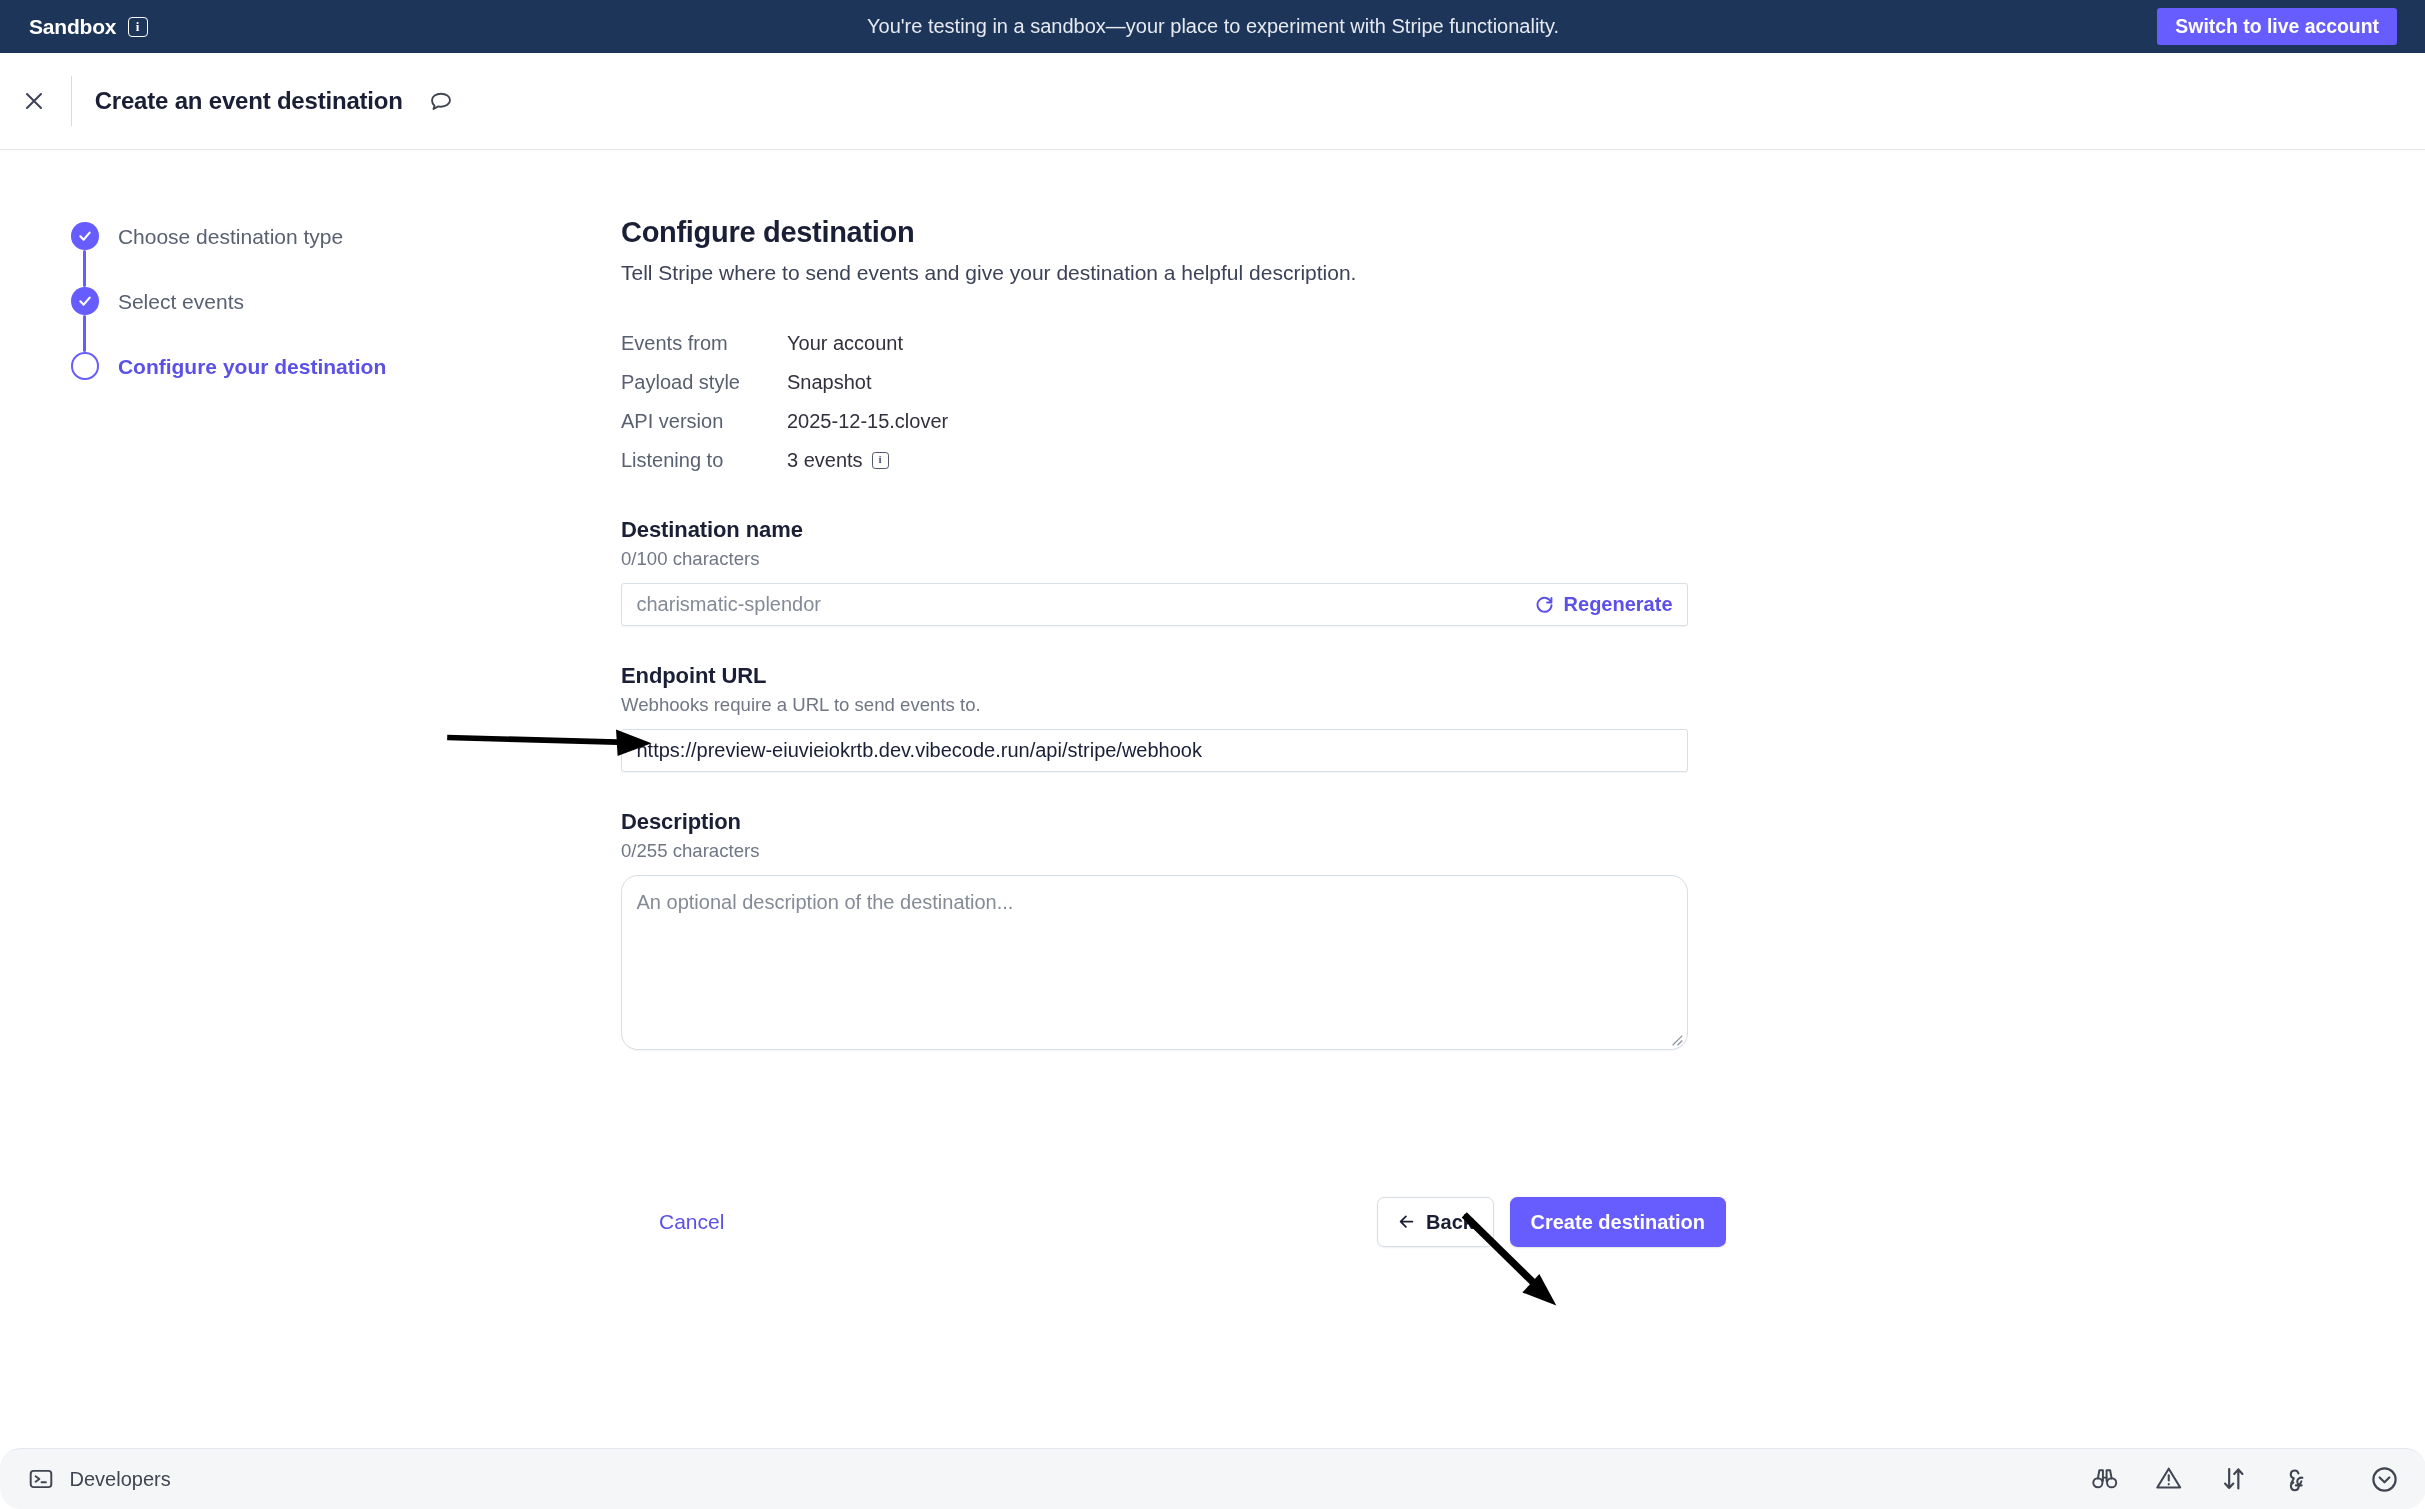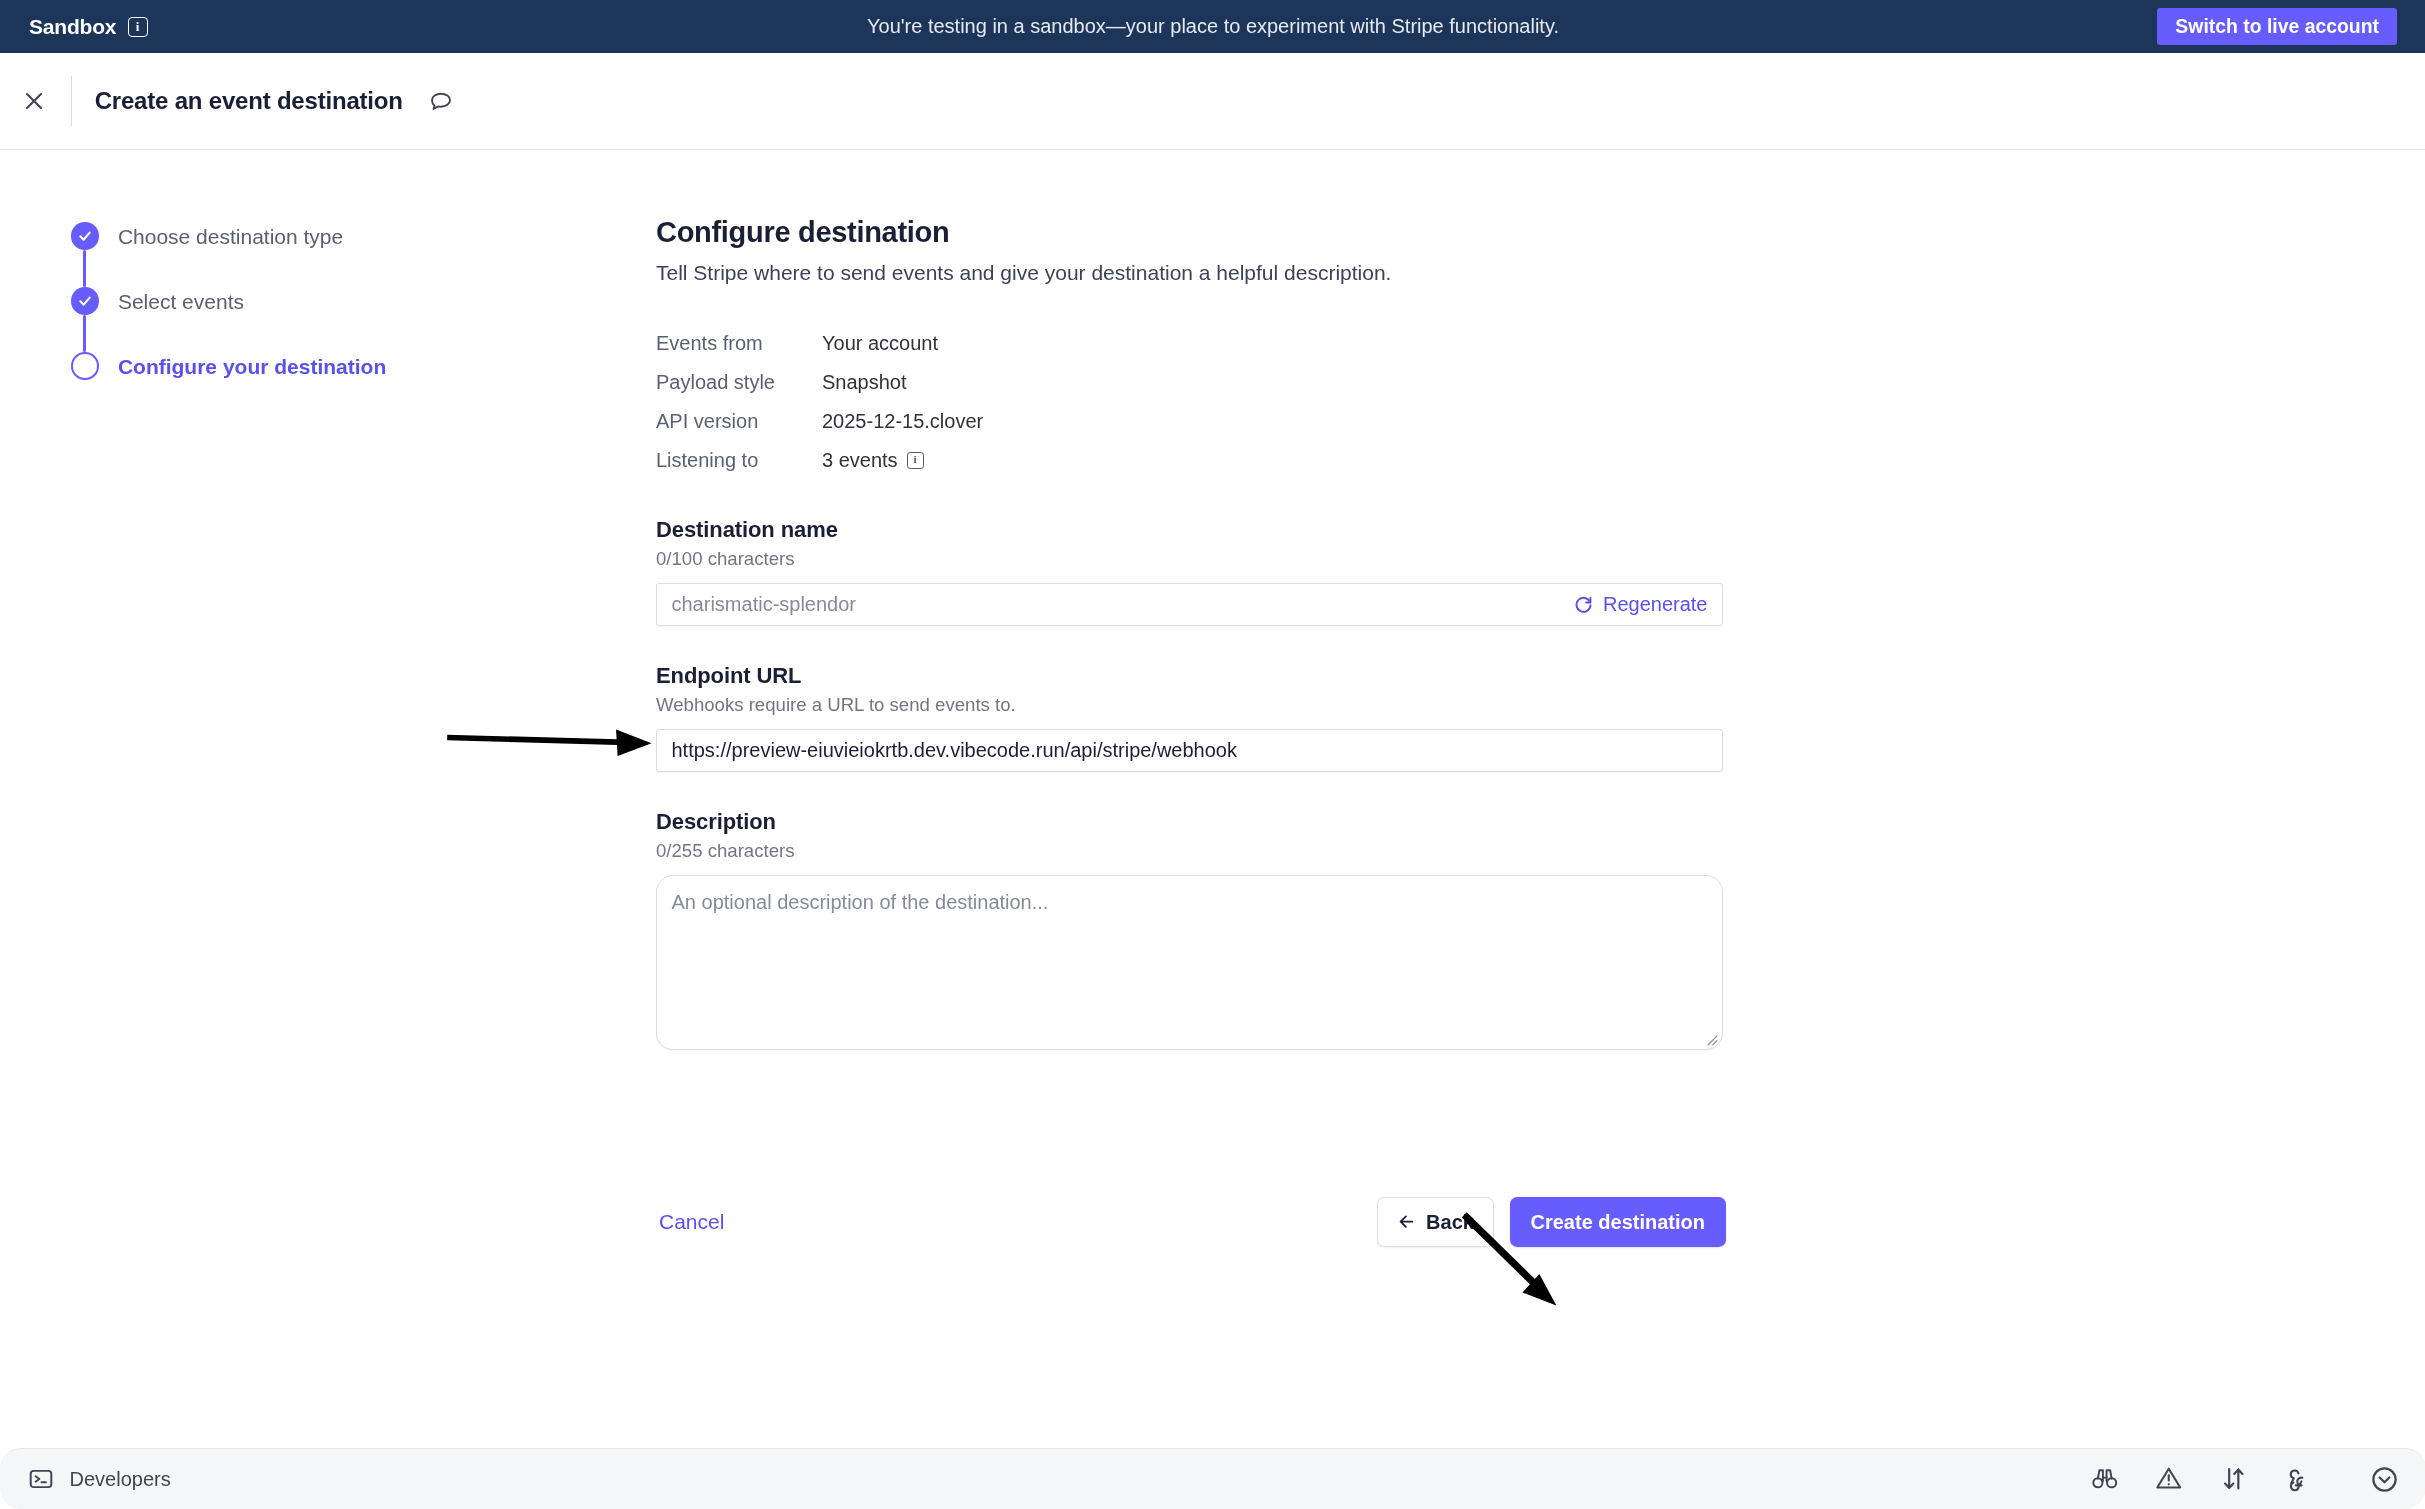--- a/index.html
+++ b/index.html
@@ -166,21 +166,21 @@
     white-space: nowrap;
   }
   .step-label.current {
     color: #5B50E8;
     font-weight: 700;
   }
 
   
   .panel {
     position: absolute;
-    left: 656px;
+    left: 621px;
     top: 63px;
     width: 1067px;
   }
   .panel-title {
     font-size: 29px;
     font-weight: 700;
     color: #1A1F36;
     letter-spacing: -0.3px;
     line-height: 37px;
   }
@@ -263,21 +263,21 @@
 
   .regen-btn {
     background: none;
     border: none;
     cursor: pointer;
     display: flex;
     align-items: center;
     gap: 9px;
     color: #5B50E8;
     font-size: 20px;
-    font-weight: 400;
+    font-weight: 700;
     font-family: "Liberation Sans", sans-serif;
     padding: 0;
     white-space: nowrap;
   }
 
   .textarea-shell {
     margin-top: 11.3px;
     position: relative;
     height: 175px;
     border: 0.8px solid #D8DEE6;

